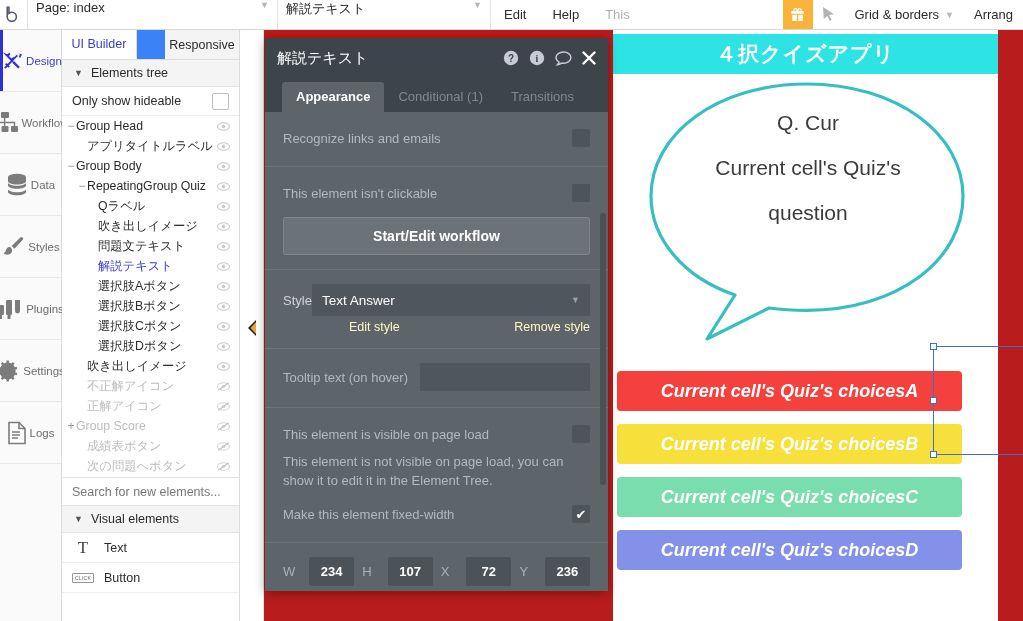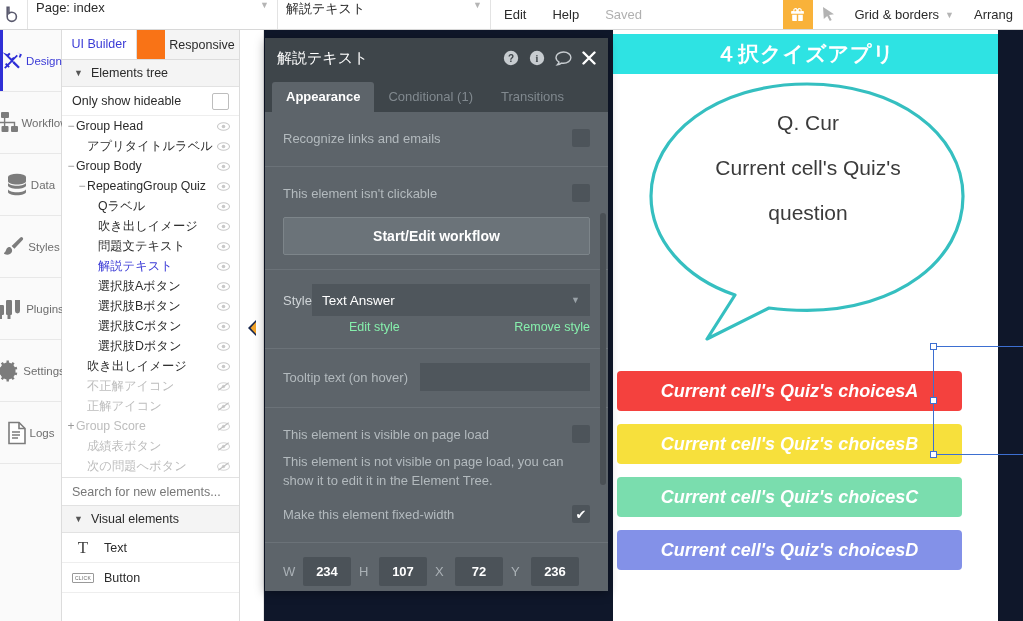--- a/index.html
+++ b/index.html
@@ -50,21 +50,21 @@
   .rail-item.active:before{
     content:''; position:absolute; left:0; top:0; bottom:0; width:3px; background:#2f2fd6;
   }
   .rail-ico{ height:26px; display:flex; align-items:center; justify-content:center;}
 
   
   .elpanel{
     position:absolute; top:30px; left:62px; width:178px; height:591px;
     background:#fff; border-right:1px solid #dcdcdc; overflow:hidden;
   }
-  .eltabs{ display:flex; height:30px; border-bottom:1px solid #dcdcdc; background:#f97316;gap:28px;}
+  .eltabs{ display:flex; height:30px; border-bottom:1px solid #dcdcdc; background:#3b82f6;gap:28px;}
   .eltab{ flex:1; display:flex; align-items:center; justify-content:center;
      font-size:12.5px; color:#2b2b2b; cursor:pointer; background:#f4f4f4;
      border-right:1px solid #dcdcdc;}
   .eltab.active{ background:#fff; color:#3b3bd6; border-bottom:1px solid #fff; }
   .eltab:last-child{border-right:none;}
   .sectionhdr{ height:27px; display:flex; align-items:center; gap:8px; padding-left:12px;
     background:#f4f4f4; border-bottom:1px solid #e2e2e2; font-size:12.5px; color:#2b2b2b;
     cursor:pointer;}
   .tri{ font-size:9px; color:#555; }
   .hideable-row{ height:29px; display:flex; align-items:center; padding:0 10px 0 10px;
@@ -80,21 +80,21 @@
   .trow .eye{ margin-left:auto; width:16px; display:flex; align-items:center; justify-content:center;}
   .searchrow{ height:29px; display:flex; align-items:center; padding:0 10px;
     font-size:12.5px; color:#777; border-top:1px solid #e2e2e2; border-bottom:1px solid #e2e2e2; cursor:text;}
   .vrow{ height:30px; display:flex; align-items:center; gap:10px; padding:0 10px;
     font-size:12.5px; color:#2b2b2b; border-bottom:1px solid #eee; cursor:pointer;}
   .vrow .gly{ width:22px; display:flex; align-items:center; justify-content:center;}
   .btnglyph{ border:1px solid #999; font-size:5px; padding:1px 2px; letter-spacing:.3px; color:#666; border-radius:1px;}
 
   
   .canvaswrap{ position:absolute; top:30px; left:240px; right:0; bottom:0;
-     background:#0f172a; overflow:hidden; }
+     background:#b91c1c; overflow:hidden; }
   .canvas-gutter{position:absolute;left:0;top:0;bottom:0;width:24px;background:#fff;border-right:1px solid #e6e6e6;}
   .collapse-handle{ position:absolute; left:8px; top:290px; width:10px; height:16px; cursor:pointer;}
   .page{ position:absolute; left:373px; top:0px; width:385px; height:591px; background:#fff;}
   .appheader{ position:absolute; left:0px; top:4px; width:385px; height:40px; background:#2EE3E3;
     color:#fff; font-weight:bold; font-size:21px; display:flex; align-items:center; justify-content:center; letter-spacing:1px;}
   .bubble{ position:absolute; left:24px; top:48px; width:340px; height:270px;}
   .bubble svg{ position:absolute; inset:0;}
   .qtext{ position:absolute; left:46px; top:22px; width:250px; text-align:center;
      font-size:21px; color:#3b3b3b; line-height:45px;}
   .choices{ position:absolute; left:4px; top:341px; width:345px;font-style:italic;}
@@ -110,44 +110,44 @@
   .pe{
     position:absolute; left:265px; top:38px; width:343px; height:553px;
     background:#5d646a; box-shadow:0 2px 10px rgba(0,0,0,.35);
     color:#cfd4d7; font-size:13px; overflow:hidden;
   }
   .pe-title{ height:40px; background:#3e454a; display:flex; align-items:center;
      padding:0 12px; color:#fff; font-size:15px; cursor:move;}
   .pe-title .t{ }
   .pe-icons{ margin-left:auto; display:flex; gap:10px; align-items:center;}
   .pe-icons span{ cursor:pointer; display:flex; align-items:center;}
-  .pe-tabs{ height:34px; background:#3e454a; display:flex; align-items:flex-end; padding-left:7px;}
+  .pe-tabs{ height:34px; background:#3e454a; display:flex; align-items:flex-end; padding-left:17px;}
   .pe-tab{ padding:7px 14px 8px; font-size:13px; color:#81898f; cursor:pointer; border-radius:3px 3px 0 0;}
   .pe-tab.active{ background:#5d646a; color:#fff; font-weight:bold;}
   .pe-body{ position:absolute; top:74px; left:0; right:0; bottom:0; overflow:hidden;}
   .pe-sect{ border-bottom:1px solid #6b7278; padding:14px 18px;}
   .pe-row{ display:flex; align-items:center; min-height:24px; margin-bottom:2px;}
   .pe-row .lab{ color:#b3babe;}
   .pe-cb{ margin-left:auto; width:18px; height:18px; background:#4d545a; border-radius:2px;
      cursor:pointer; display:flex; align-items:center; justify-content:center; color:#fff; font-size:13px;}
   .pe-btn{ margin-top:12px; height:38px; width:100%; background:#6b7379; border:1px solid #7d858a;
     border-radius:2px; color:#fff; font-weight:bold; font-size:14px;
     display:flex;align-items:center;justify-content:center; cursor:pointer;}
   .pe-stylerow{ display:flex; align-items:center; }
   .pe-select{ flex:1; height:32px; background:#4f565c; color:#fff; display:flex; align-items:center;
      padding:0 10px; font-size:13.5px; cursor:pointer;}
   .pe-select .cv{ margin-left:auto; color:#9aa2a8; font-size:9px;}
-  .pe-sublinks{ display:flex; justify-content:space-between; padding-left:66px; margin-top:4px; color:#86efac; font-size:12.5px;}
+  .pe-sublinks{ display:flex; justify-content:space-between; padding-left:66px; margin-top:4px; color:#fef9c3; font-size:12.5px;}
   .pe-sublinks span{cursor:pointer;}
   .pe-input{ height:28px; background:#4f565c; flex:1; margin-left:12px; cursor:text;}
   .pe-note{ line-height:19px; margin:6px 0 12px; color:#b3babe; }
   .whxy{ display:flex; align-items:center; padding:14px 18px; gap:8px;}
   .whxy .k{ color:#aab1b6; width:12px;}
   .whxy .v{ background:#4b5258; color:#fff; font-weight:bold; font-size:13px;
-    padding:7px 0; width:48px; text-align:center; border-radius:2px; cursor:text;}
+    padding:7px 0; width:48px; text-align:center; border-radius:2px; cursor:text;margin-left:6px;}
   .pe-scroll{ position:absolute; right:2px; top:175px; width:6px; height:272px; background:#4a5055; border-radius:3px; cursor:pointer;}
 </style>
 </head>
 <body>
 
 <div id="app">
 
   <div class="topbar">
     <div class="logo-cell">
       <svg width="19" height="19" viewBox="0 0 19 19">
@@ -160,21 +160,21 @@
       <span class="caret">▼</span>
     </div>
 
     <div class="dd dd-elem">
       <span class="lab">解説テキスト</span>
       <span class="caret">▼</span>
     </div>
 
     <div class="menu-item">Edit</div>
     <div class="menu-item">Help</div>
-    <div class="menu-item muted">Saved</div>
+    <div class="menu-item muted">This</div>
 
     <div class="spacer"></div>
 
     <div class="gift">
       <svg width="17" height="17" viewBox="0 0 24 24" fill="#fff">
           <path d="M20 7h-2.2a3 3 0 0 0-5.8-2.2A3 3 0 0 0 6.2 7H4a1 1 0 0 0-1 1v3h9V8.8h0V11h9V8a1 1 0 0 0-1-1zM9 4.6a1.4 1.4 0 1 1 0 2.8H7.6V6A1.4 1.4 0 0 1 9 4.6zm6 0A1.4 1.4 0 0 1 16.4 6v1.4H15a1.4 1.4 0 1 1 0-2.8zM4.5 12.5V20a1 1 0 0 0 1 1H11v-8.5zm8.5 0V21h5.5a1 1 0 0 0 1-1v-7.5z"></path>
         </svg>
     </div>
     <div class="cursor-btn">
       <svg width="14" height="17" viewBox="0 0 14 17">

